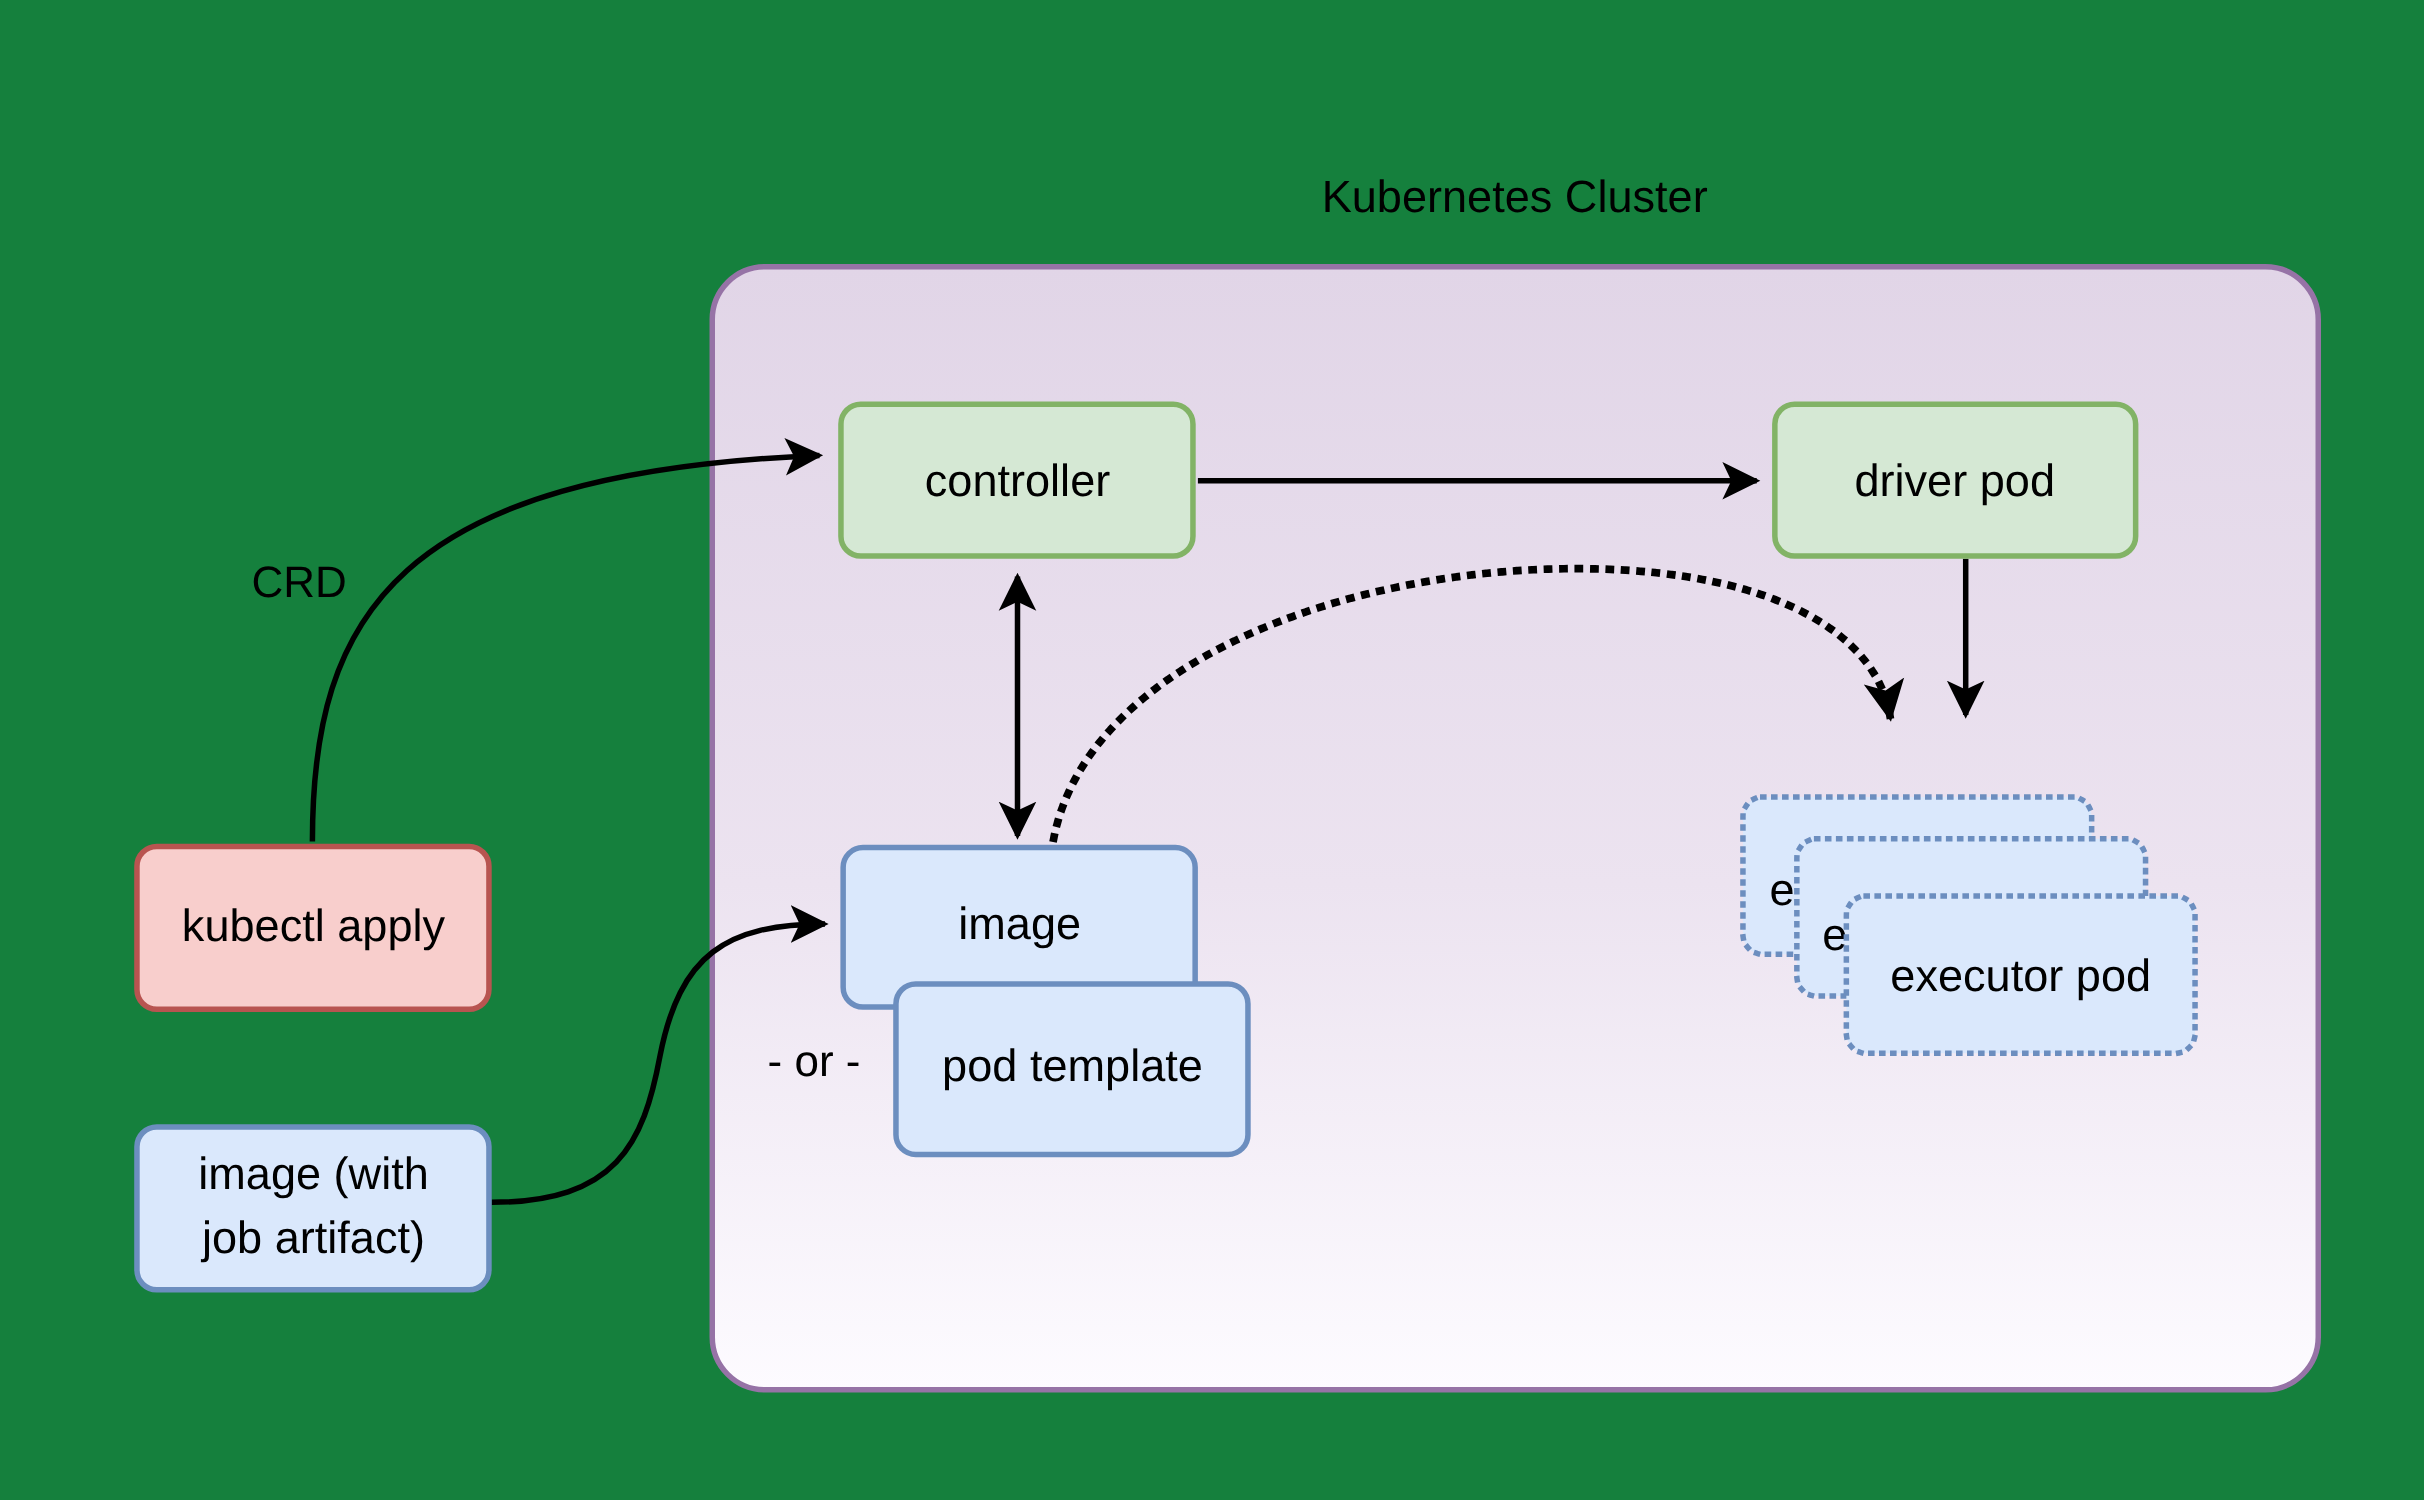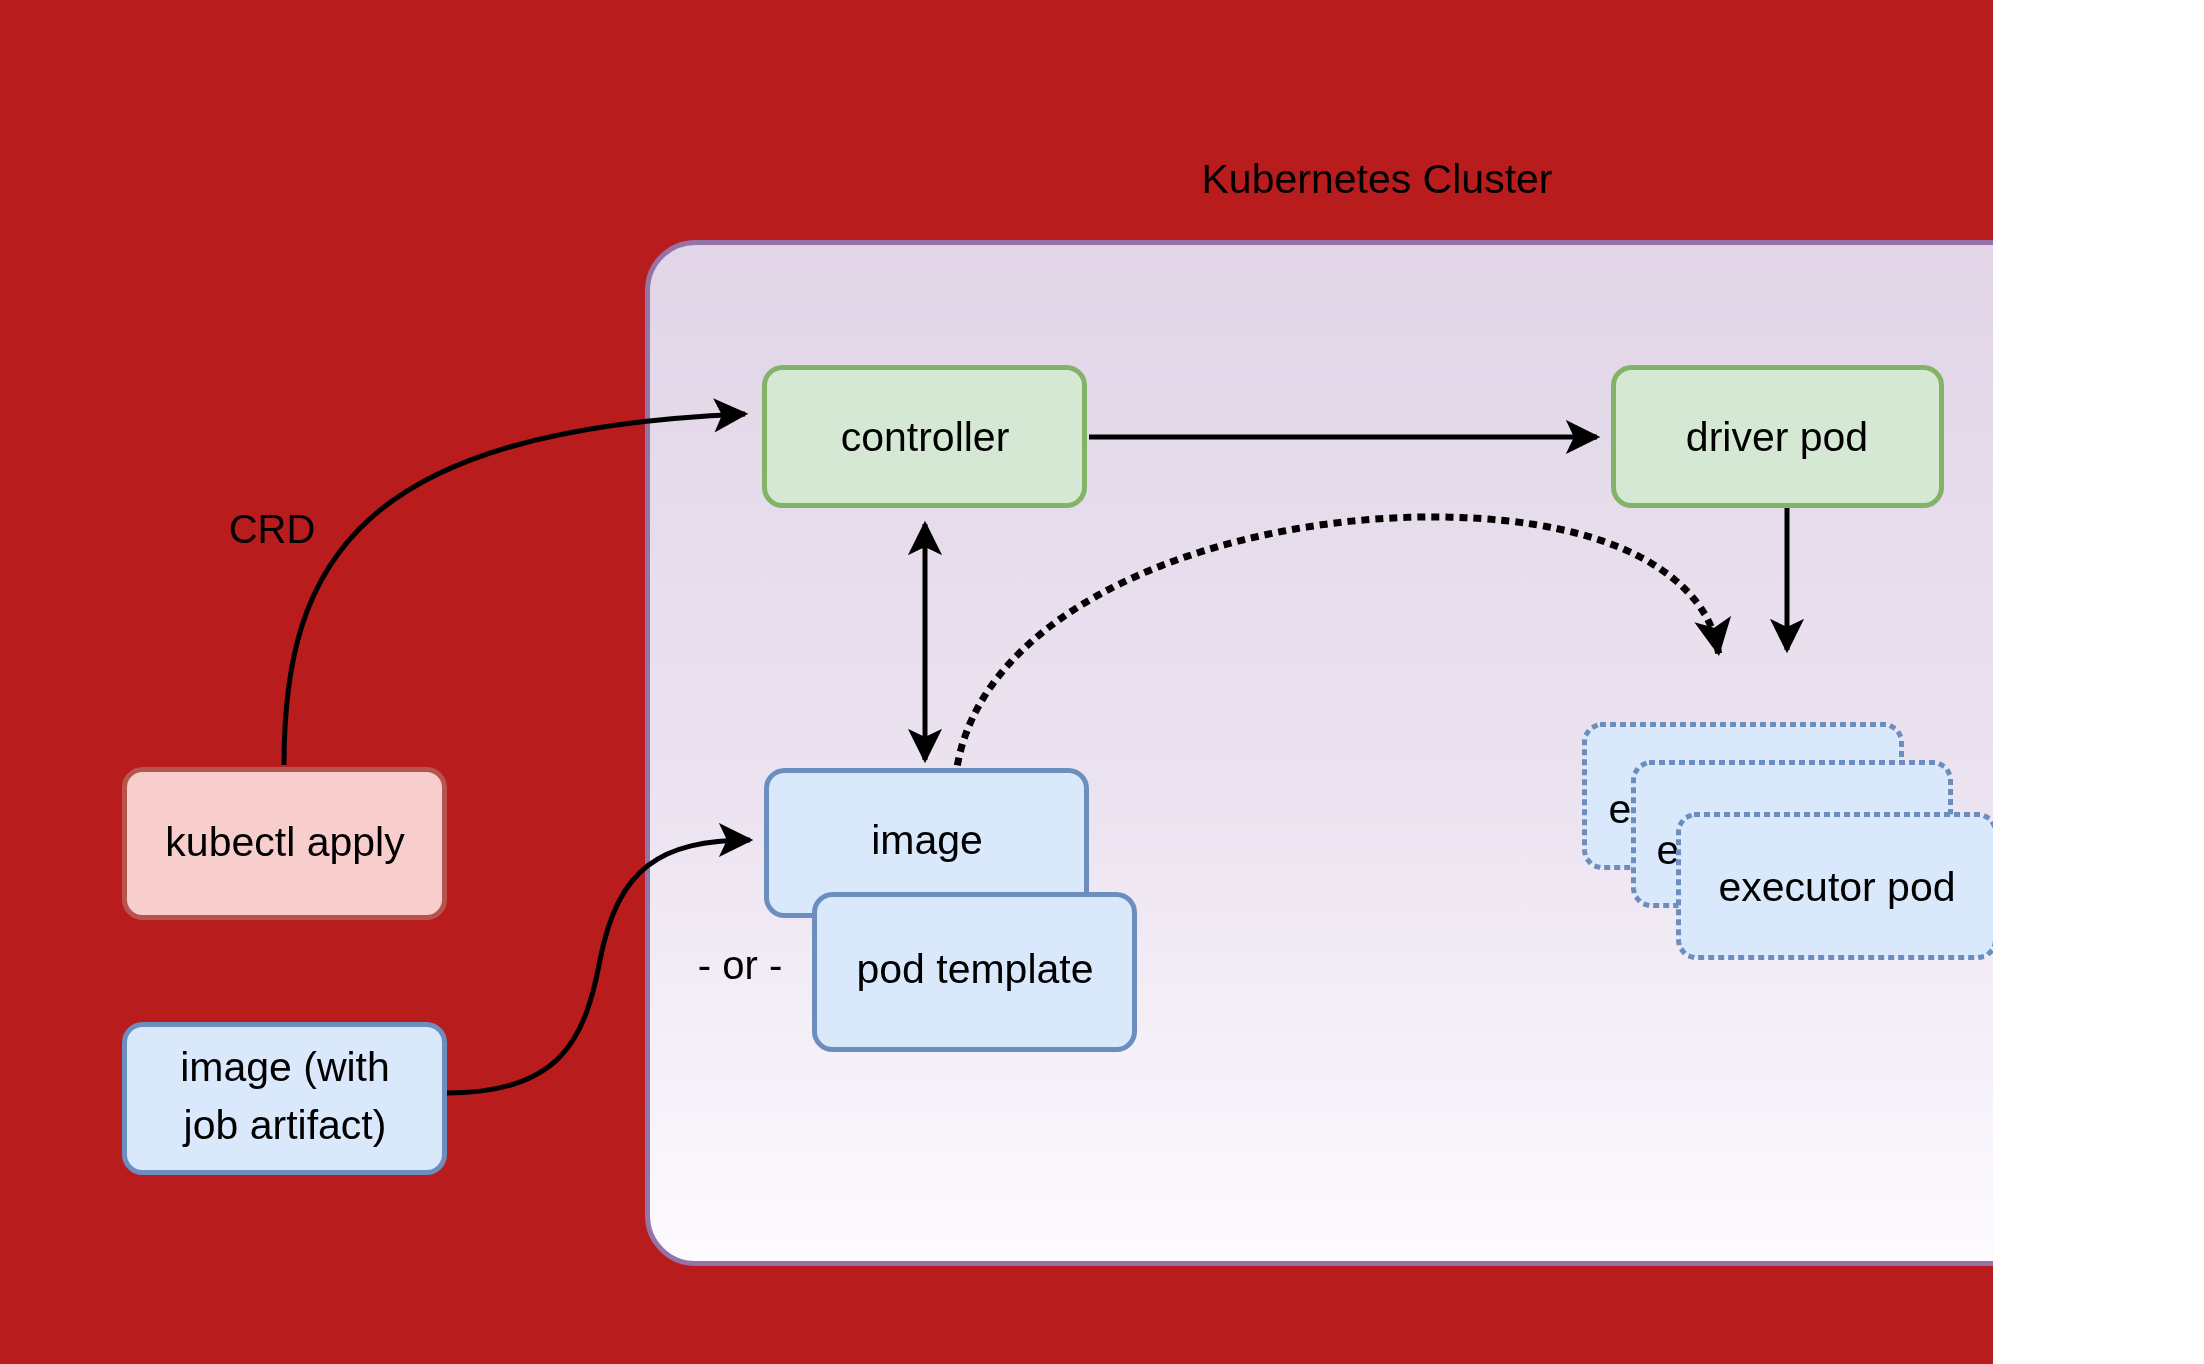--- a/index.html
+++ b/index.html
@@ -6,23 +6,23 @@
   html, body {
     margin: 0;
     padding: 0;
     background: #ffffff;
   }
   body {
     font-family: "Liberation Sans", sans-serif;
   }
   #canvas {
     position: relative;
-    width: 1993px;
+    width: 2204px;
     height: 1364px;
-    background: #b91c1c;
+    background: #15803d;
     overflow: hidden;
   }
   #diagram-svg {
     position: absolute;
     left: 0;
     top: 0;
     width: 2204px;
     height: 1364px;
   }
   .node-label {

